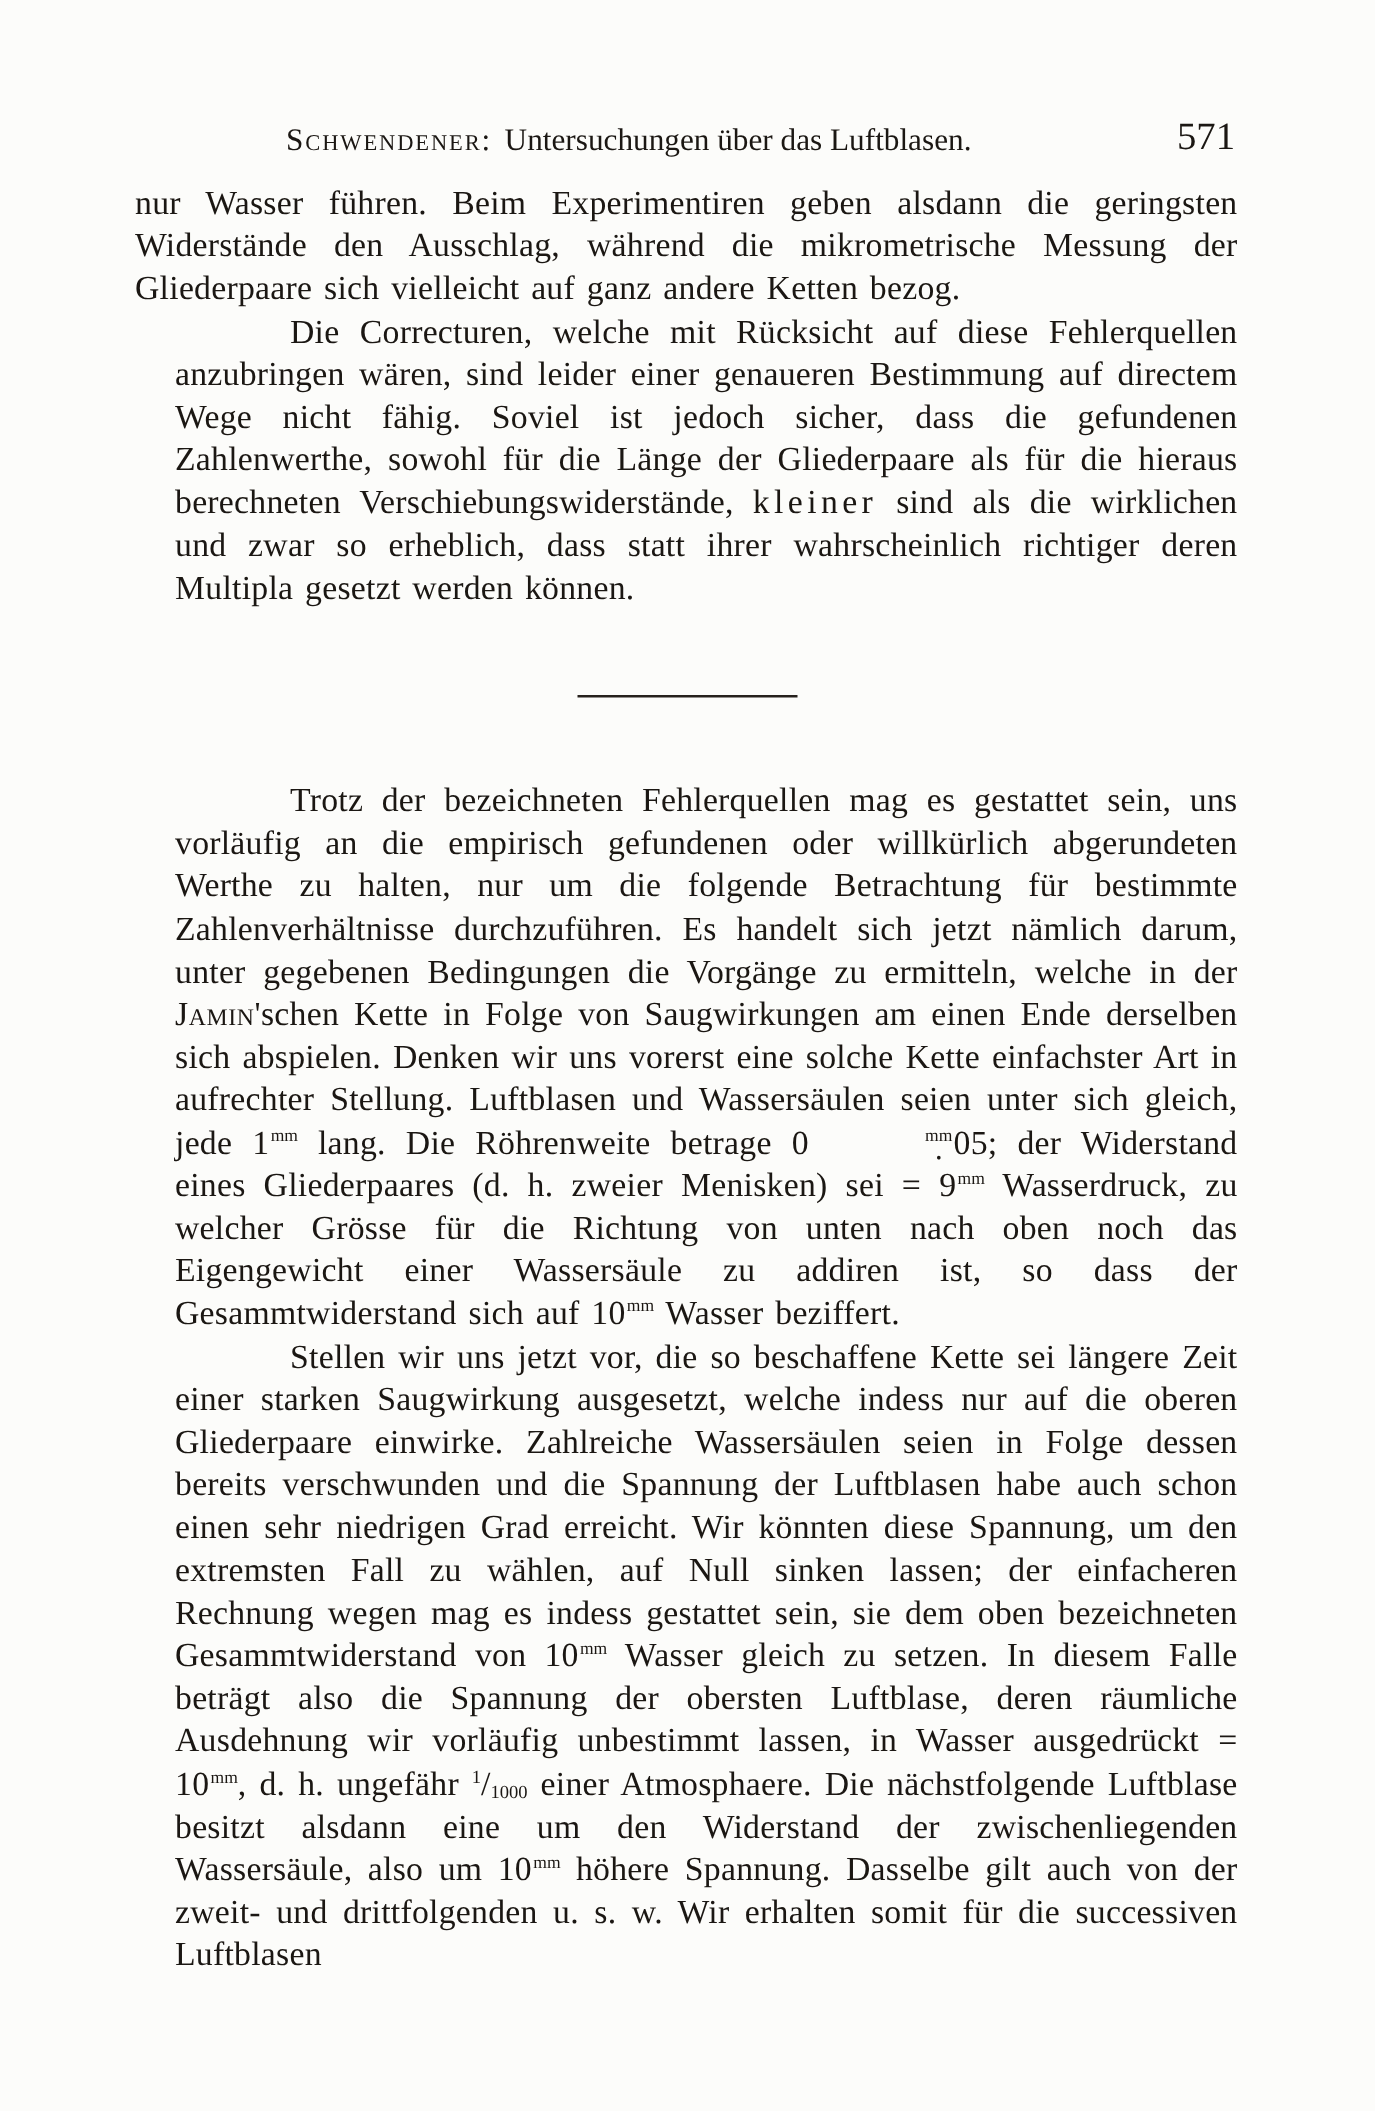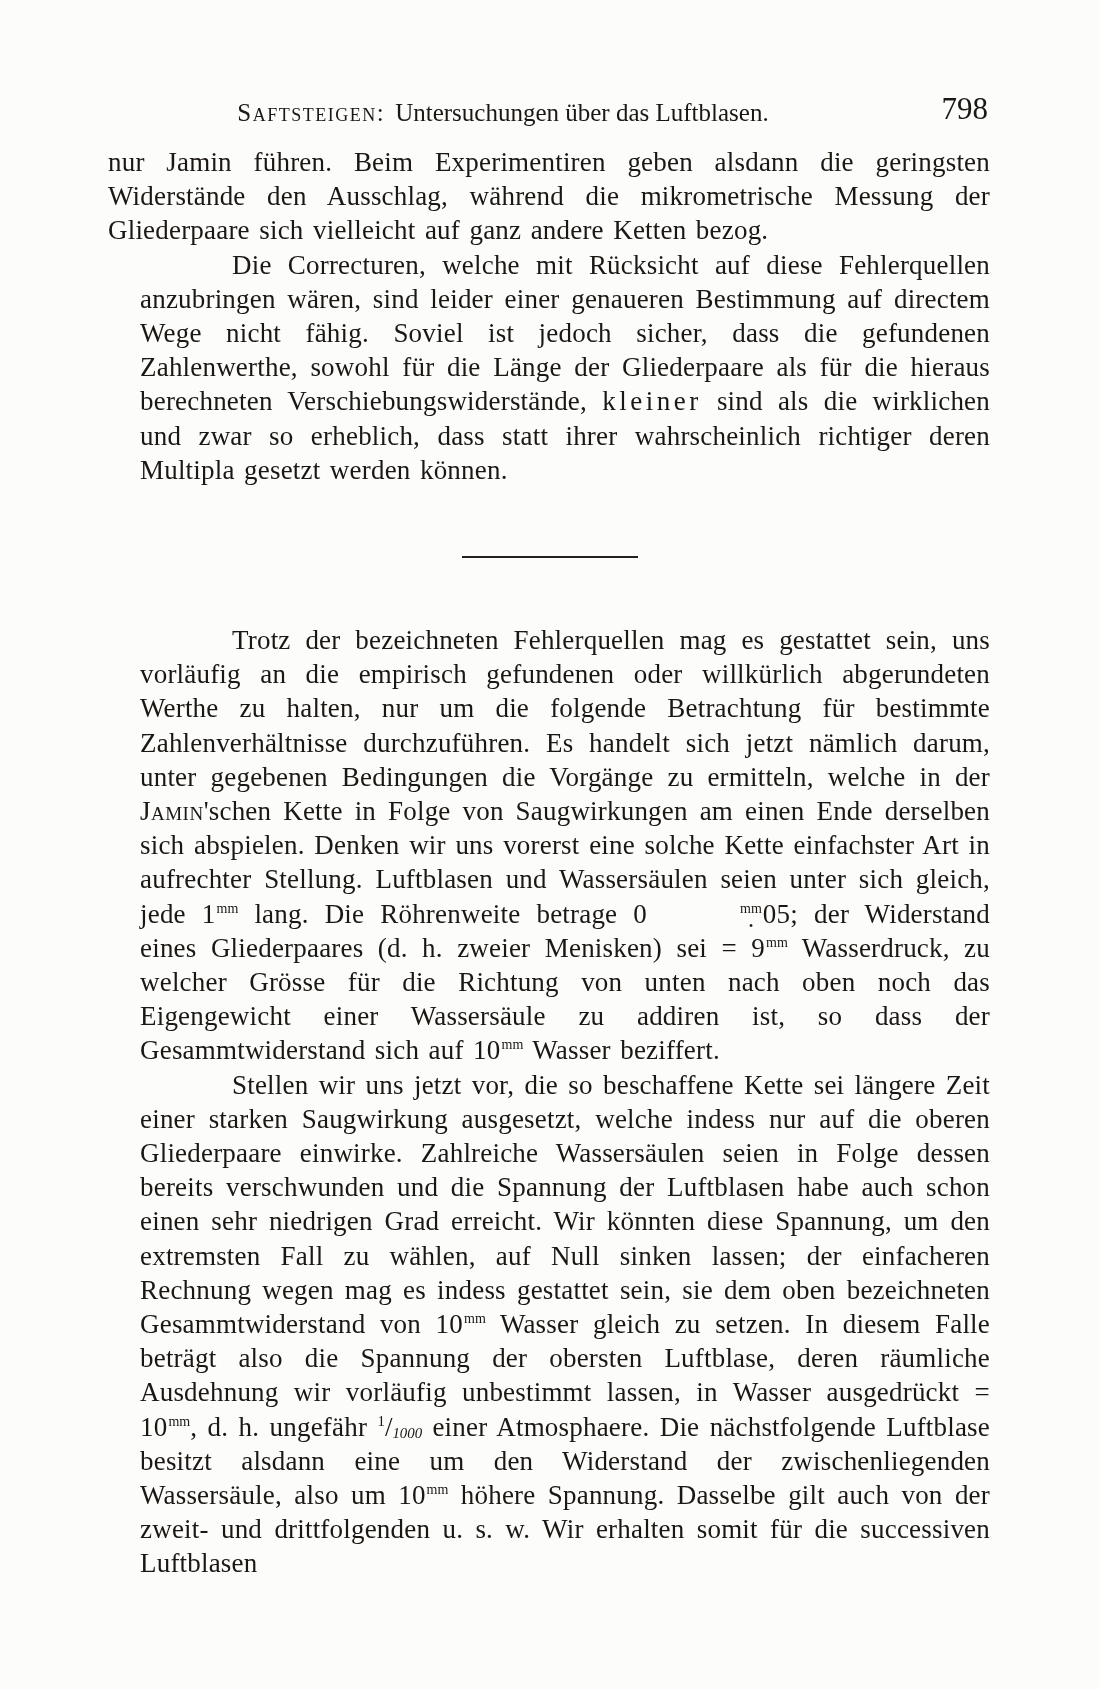--- a/index.html
+++ b/index.html
@@ -79,44 +79,44 @@
     font-size: 0.52em;
     line-height: 0.9em;
   }
   .supdot .sd-bot {
     display: block;
     font-size: 0.9em;
     line-height: 0.35em;
   }
   .frac { letter-spacing: 0; white-space: nowrap; }
   .frac sup { font-size: 0.55em; vertical-align: super; line-height: 0; }
-  .frac sub { font-size: 0.55em; vertical-align: -0.15em; line-height: 0; font-style: italic; }
+  .frac sub { font-size: 0.55em; vertical-align: -0.15em; line-height: 0; }
   
   .section-divider {
     position: absolute;
     top: 548px;
     left: 462px;
     width: 176px;
     border: 0;
     border-top: 2px solid #26211c;
   }
 </style>
 </head>
 <body>
 
 <div class="page">
 
   <div class="running-head">
-    <span class="sc-author">Saftsteigen:</span><span>Untersuchungen über das Luftblasen.</span>
+    <span class="sc-author">Schwendener:</span><span>Untersuchungen über das Luftblasen.</span>
   </div>
 
-  <div class="page-number">798</div>
+  <div class="page-number">571</div>
 
   <div class="text-section section-1">
-      <p class="para">nur Jamin führen. Beim Experimentiren geben alsdann die geringsten Widerstände den Ausschlag, während die mikrometrische Messung der Gliederpaare sich vielleicht auf ganz andere Ketten bezog.</p>
+      <p class="para">nur Wasser führen. Beim Experimentiren geben alsdann die geringsten Widerstände den Ausschlag, während die mikrometrische Messung der Gliederpaare sich vielleicht auf ganz andere Ketten bezog.</p>
       <p class="para indent">Die Correcturen, welche mit Rücksicht auf diese Fehlerquellen anzubringen wären, sind leider einer genaueren Bestimmung auf directem Wege nicht fähig. Soviel ist jedoch sicher, dass die gefundenen Zahlenwerthe, sowohl für die Länge der Gliederpaare als für die hieraus berechneten Verschiebungswiderstände, <span class="spaced">kleiner</span> sind als die wirklichen und zwar so erheblich, dass statt ihrer wahrscheinlich richtiger deren Multipla gesetzt werden können.</p>
     </div>
 
   <hr class="section-divider">
 
   <div class="text-section section-2">
       <p class="para indent">Trotz der bezeichneten Fehlerquellen mag es gestattet sein, uns vorläufig an die empirisch gefundenen oder willkürlich abgerundeten Werthe zu halten, nur um die folgende Betrachtung für bestimmte Zahlenverhältnisse durchzuführen. Es handelt sich jetzt nämlich darum, unter gegebenen Bedingungen die Vorgänge zu ermitteln, welche in der <span class="sc">Jamin</span>'schen Kette in Folge von Saugwirkungen am einen Ende derselben sich abspielen. Denken wir uns vorerst eine solche Kette einfachster Art in aufrechter Stellung. Luftblasen und Wassersäulen seien unter sich gleich, jede 1<sup class="unit">mm</sup> lang. Die Röhrenweite betrage 0<span class="supdot"><span class="sd-top">mm</span><span class="sd-bot">.</span></span>05; der Widerstand eines Gliederpaares (d. h. zweier Menisken) sei = 9<sup class="unit">mm</sup> Wasserdruck, zu welcher Grösse für die Richtung von unten nach oben noch das Eigengewicht einer Wassersäule zu addiren ist, so dass der Gesammtwiderstand sich auf 10<sup class="unit">mm</sup> Wasser beziffert.</p>
       <p class="para indent">Stellen wir uns jetzt vor, die so beschaffene Kette sei längere Zeit einer starken Saugwirkung ausgesetzt, welche indess nur auf die oberen Gliederpaare einwirke. Zahlreiche Wassersäulen seien in Folge dessen bereits verschwunden und die Spannung der Luftblasen habe auch schon einen sehr niedrigen Grad erreicht. Wir könnten diese Spannung, um den extremsten Fall zu wählen, auf Null sinken lassen; der einfacheren Rechnung wegen mag es indess gestattet sein, sie dem oben bezeichneten Gesammtwiderstand von 10<sup class="unit">mm</sup> Wasser gleich zu setzen. In diesem Falle beträgt also die Spannung der obersten Luftblase, deren räumliche Ausdehnung wir vorläufig unbestimmt lassen, in Wasser ausgedrückt = 10<sup class="unit">mm</sup>, d. h. ungefähr <span class="frac"><sup>1</sup>/<sub>1000</sub></span> einer Atmosphaere. Die nächstfolgende Luftblase besitzt alsdann eine um den Widerstand der zwischenliegenden Wassersäule, also um 10<sup class="unit">mm</sup> höhere Spannung. Dasselbe gilt auch von der zweit- und drittfolgenden u. s. w. Wir erhalten somit für die successiven Luftblasen</p>
     </div>
 

